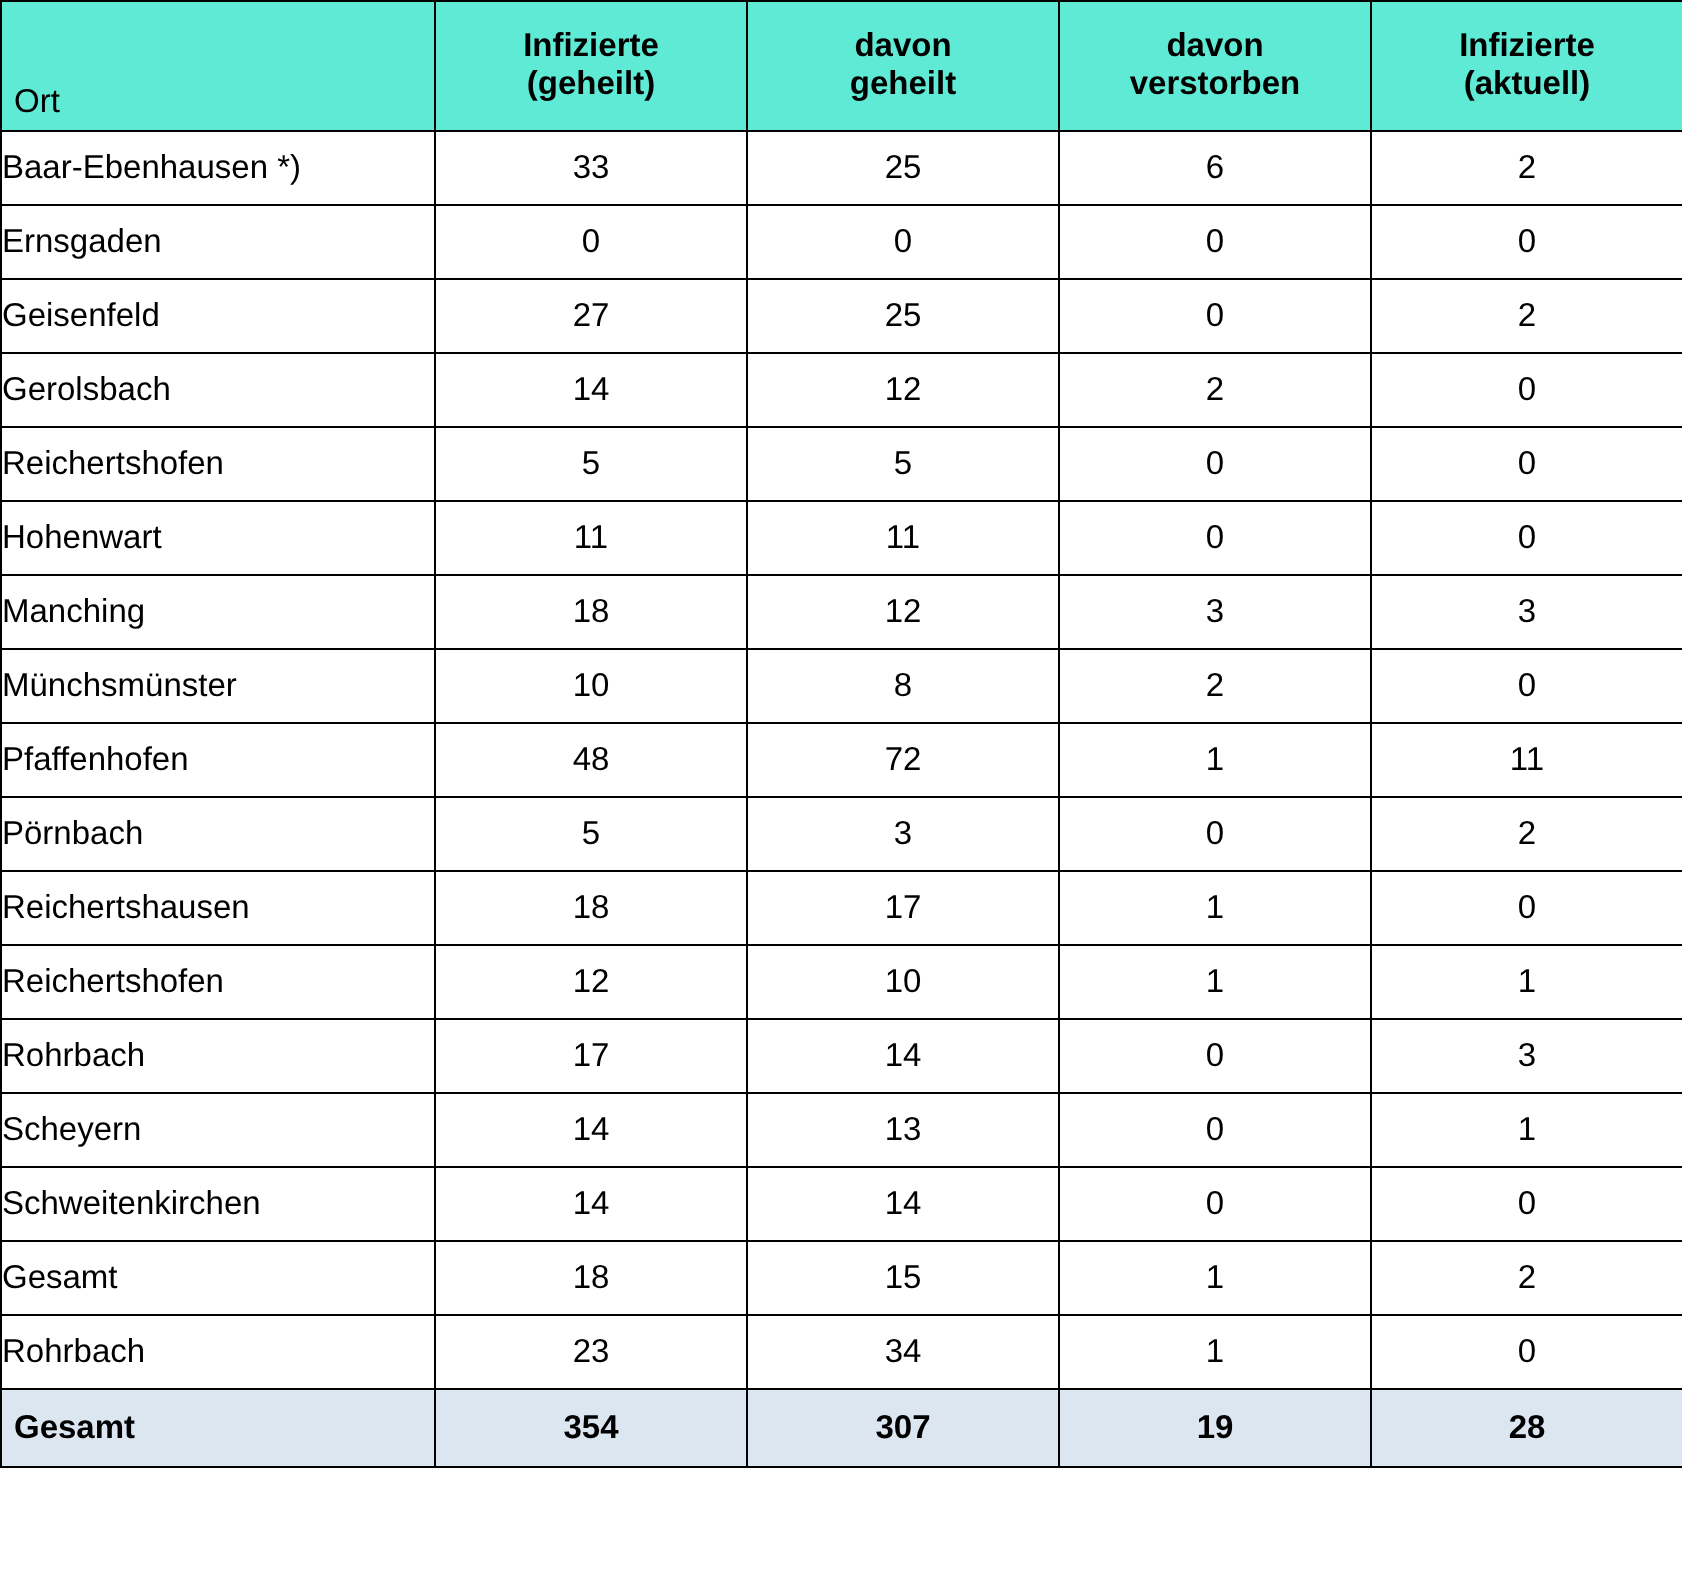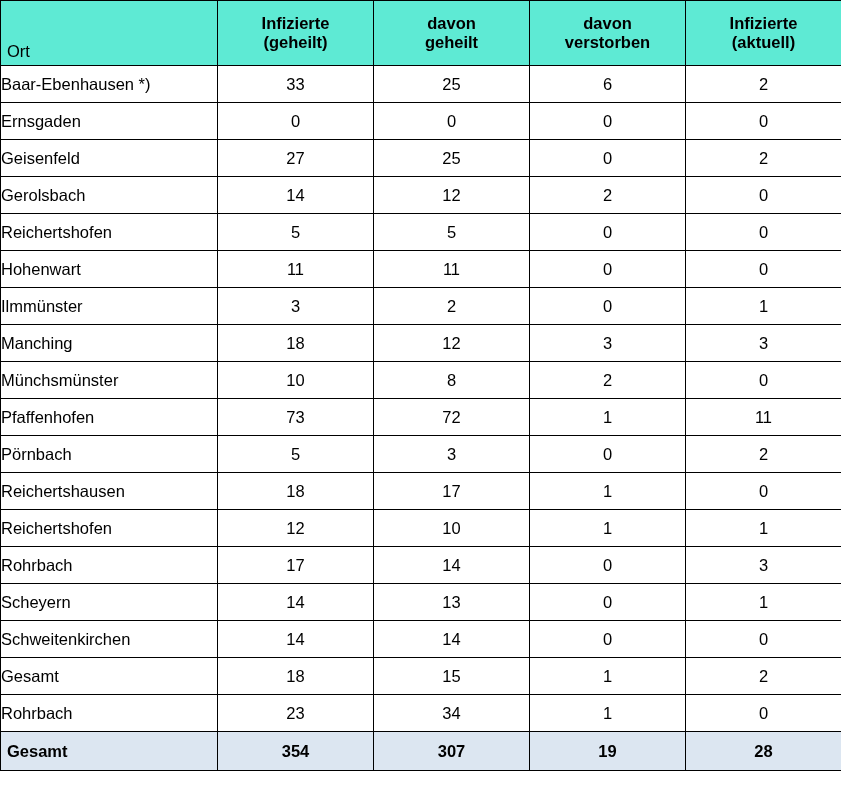--- a/index.html
+++ b/index.html
@@ -154,43 +154,36 @@
         <td class="num">0</td>
       </tr>
       <tr class="data-row">
         <td class="place">Hohenwart</td>
         <td class="num">11</td>
         <td class="num">11</td>
         <td class="num">0</td>
         <td class="num">0</td>
       </tr>
       <tr class="data-row">
-        <td class="place">Ilmmünster</td>
-        <td class="num">3</td>
-        <td class="num">2</td>
-        <td class="num">0</td>
-        <td class="num">1</td>
-      </tr>
-      <tr class="data-row">
         <td class="place">Manching</td>
         <td class="num">18</td>
         <td class="num">12</td>
         <td class="num">3</td>
         <td class="num">3</td>
       </tr>
       <tr class="data-row">
         <td class="place">Münchsmünster</td>
         <td class="num">10</td>
         <td class="num">8</td>
         <td class="num">2</td>
         <td class="num">0</td>
       </tr>
       <tr class="data-row">
         <td class="place">Pfaffenhofen</td>
-        <td class="num">73</td>
+        <td class="num">48</td>
         <td class="num">72</td>
         <td class="num">1</td>
         <td class="num">11</td>
       </tr>
       <tr class="data-row">
         <td class="place">Pörnbach</td>
         <td class="num">5</td>
         <td class="num">3</td>
         <td class="num">0</td>
         <td class="num">2</td>

